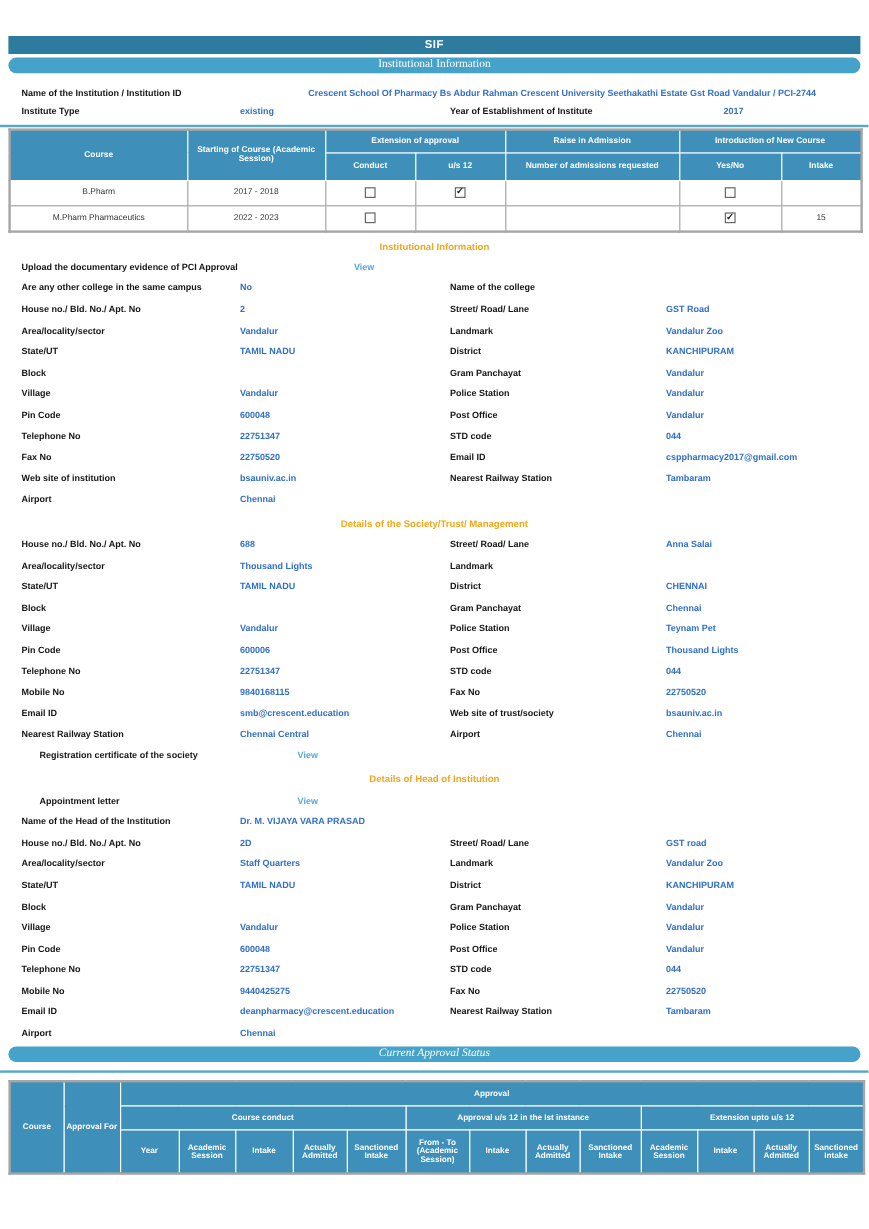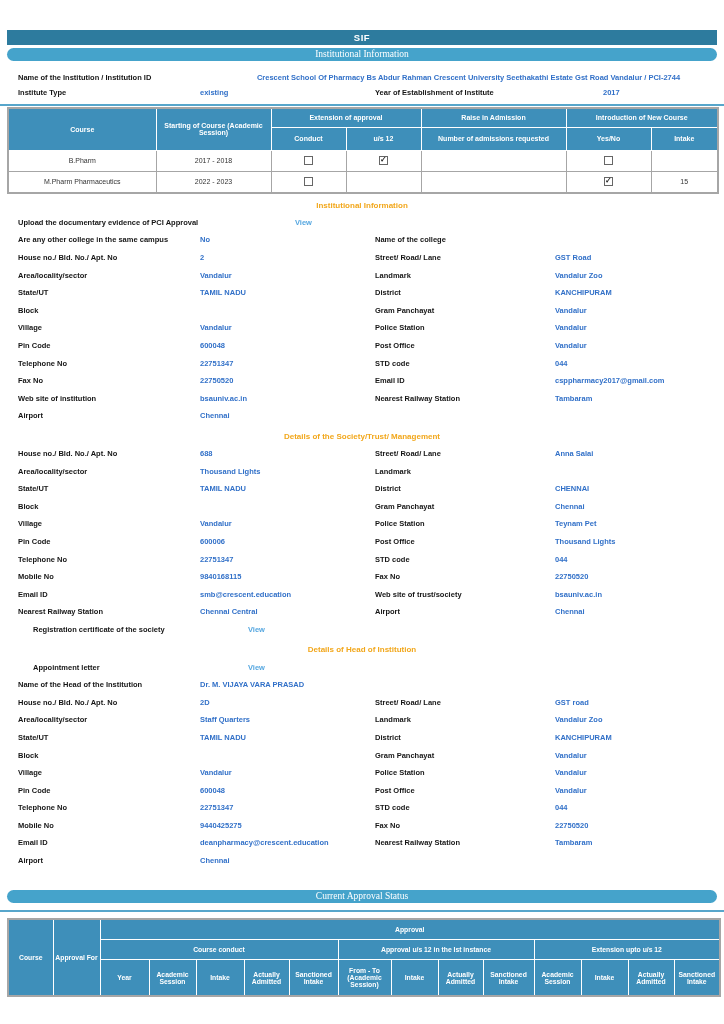--- a/index.html
+++ b/index.html
@@ -1,20 +1,20 @@
 <!DOCTYPE html>
 <html style="--header-teal: #2d7b9e; --banner-blue: #45a3cb; --table-header-blue: #3e8fba; --section-orange: #f2a71b; --value-blue: #3170c8; --link-blue: #56a7e0; --rule-blue: #57a6cb;"><head>
 <meta charset="utf-8">
 <style>
   html,body{margin:0;padding:0;background:#fff;}
   body{width:724px;height:1024px;font-family:"Liberation Sans",sans-serif;}
   .page{position:relative;width:724px;height:1024px;overflow:hidden;background:#fff;}
   .topbar{margin:30px 7px 0;height:15px;line-height:15px;background:var(--header-teal,#2d7b9e);color:#fff;font-weight:bold;font-size:9.5px;text-align:center;letter-spacing:.5px;}
   .banner{margin:3px 7px 0;height:13px;line-height:13px;border-radius:7px;background:var(--banner-blue,#45a3cb);color:#fff;font-family:"Liberation Serif",serif;font-size:9.5px;text-align:center;}
-  .banner.status{margin-top:21px;}
+  .banner.status{margin-top:3px;font-style:italic;}
   .id-name{display:flex;align-items:center;margin-top:9px;padding-left:18px;height:14px;}
   .id-name .lbl{width:227px;flex:none;}
   .id-name .val{flex:1;text-align:center;padding-right:32px;}
   .frow{display:grid;grid-template-columns:182px 175px 180px auto;align-items:center;padding-left:18px;height:17.6px;}
   .id-type .val2pad{padding-left:48px;}
   .lbl{font-size:7.5px;font-weight:bold;color:#151515;}
   .val{font-size:7.5px;font-weight:bold;color:var(--value-blue,#3170c8);}
   .val.plain{color:#5a5a5a;}
   .linkrow{display:grid;align-items:center;padding-left:18px;height:17.6px;grid-template-columns:277px auto;}
   .linkrow.indent{padding-left:33px;grid-template-columns:215px auto;}

